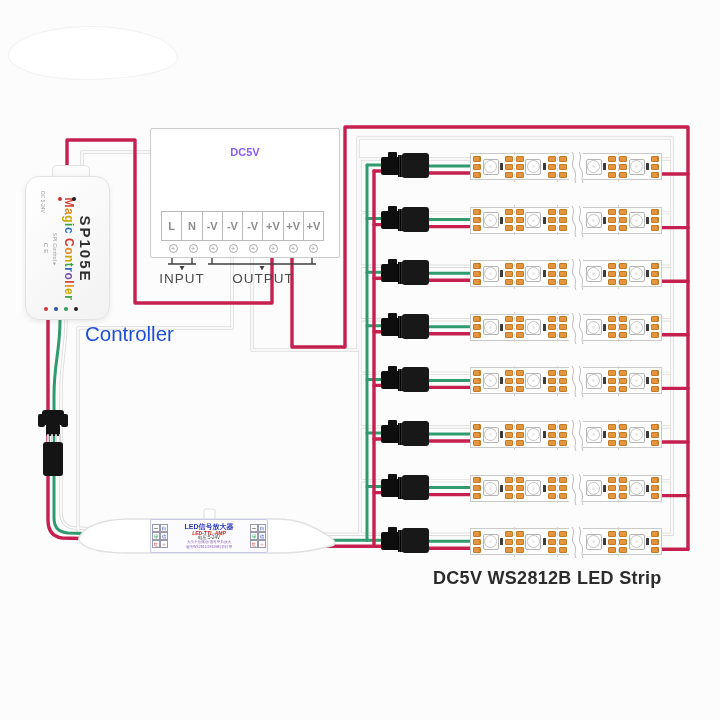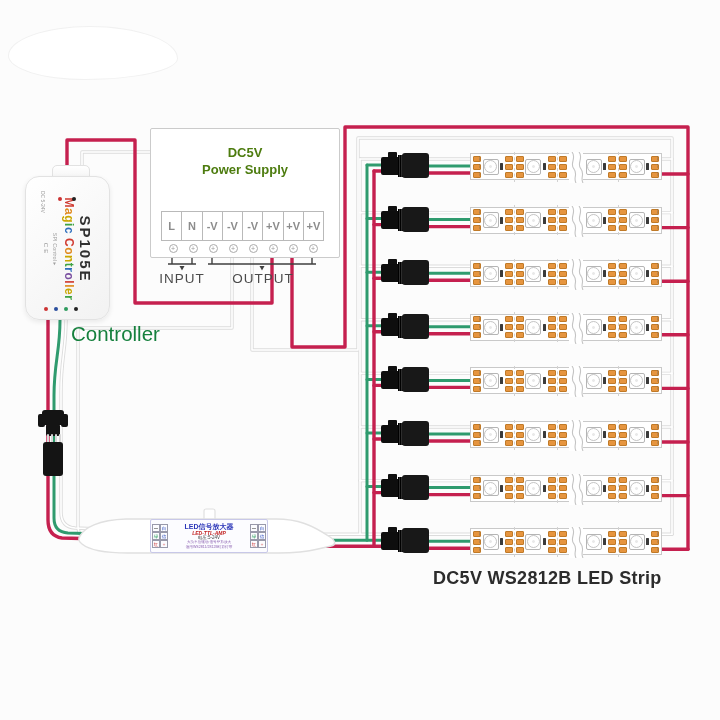--- a/index.html
+++ b/index.html
@@ -10,22 +10,22 @@
   
   .blob{left:8px;top:26px;width:168px;height:52px;background:#ffffff;border:1px solid #f1f1f1;
         border-radius:48% 52% 55% 45% / 55% 60% 40% 45%;}
 
   
   #wires{left:0;top:0;width:720px;height:720px;z-index:1;}
 
   
   .psu{left:150px;top:128px;width:190px;height:130px;background:#ffffff;border:1.5px solid #cbcbcb;
        border-radius:2px;z-index:2;box-sizing:border-box;}
-  .psu-title{position:absolute;left:0;top:16px;width:100%;text-align:center;color:#4d7c0f;
-             font-size:13px;font-weight:bold;line-height:1.3;}
+  .psu-title{position:absolute;left:0;top:16px;width:100%;text-align:center;color:#8b5cf6;
+             font-size:11px;font-weight:bold;line-height:1.3;}
   .tstrip{position:absolute;left:11px;top:82px;width:162px;height:30px;display:flex;}
   .tcell{flex:1;border:1px solid #b9b9b9;margin-left:-1px;background:#fff;color:#8c8c8c;
          font-size:11px;font-weight:bold;display:flex;align-items:center;justify-content:center;}
   .screw{position:absolute;width:9px;height:9px;border:1px solid #ababab;border-radius:50%;
          color:#9a9a9a;font-size:7px;line-height:8px;text-align:center;box-sizing:border-box;background:#fff;}
   .io-label{position:absolute;color:#4b4b4b;font-size:13.5px;font-weight:500;letter-spacing:1px;
             text-align:center;z-index:2;}
 
   
   .ctl-tab{left:52px;top:165px;width:38px;height:18px;background:linear-gradient(#fff,#f1f1f1);
@@ -82,21 +82,21 @@
   
   .conn{position:absolute;left:379px;width:50px;height:28px;z-index:3;}
   .conn i{position:absolute;background:#141414;}
   .conn .tab{left:9px;top:0;width:9px;height:6px;border-radius:1px;background:#101010;}
   .conn .lblk{left:2px;top:5px;width:19px;height:18px;border-radius:2px;background:#0e0e0e;}
   .conn .ridge{left:19px;top:3px;width:5px;height:22px;
                background:repeating-linear-gradient(90deg,#000 0 1px,#2e2e2e 1px 2px);}
   .conn .rblk{left:23px;top:1px;width:27px;height:25px;border-radius:3px;background:#181818;}
 
   
-  .cap-controller{left:71px;top:322px;font-size:20.5px;font-weight:500;color:#15803d;z-index:2;}
+  .cap-controller{left:85px;top:322px;font-size:20.5px;font-weight:500;color:#1d4ed8;z-index:2;}
   .cap-strip{left:433px;top:568px;font-size:18px;font-weight:600;color:#2c2c2c;letter-spacing:.3px;z-index:2;}
 </style>
 </head>
 <body>
 
 <div class="abs blob"></div>
 
 <svg id="wires" class="abs" viewBox="0 0 720 720">
     <path d="M82,176 V152 H232 V328 H78 V526 Q78,539 92,541 L100,542" fill="none" stroke-linecap="round" stroke-linejoin="round" stroke="#dcdcdc" stroke-width="3.4"></path>
     <path d="M252,252 V350 H358 V138 H672 V534.2" fill="none" stroke-linecap="round" stroke-linejoin="round" stroke="#dcdcdc" stroke-width="3.4"></path>
@@ -202,21 +202,20 @@
     <path d="M48,320 V520 Q48,536 62,538 L100,539" fill="none" stroke-linecap="round" stroke-linejoin="round" stroke="#c5204f" stroke-width="3.4"></path>
     <path d="M168,264 H196 M172,257 V264 M192,257 V264" fill="none" stroke="#3f3f3f" stroke-width="1.4"></path>
     <path d="M179.5,266 L184.5,266 L182,270.5 Z" fill="#3f3f3f"></path>
     <path d="M208,264 H316 M212,257 V264 M312,257 V264" fill="none" stroke="#3f3f3f" stroke-width="1.4"></path>
     <path d="M259.5,266 L264.5,266 L262,270.5 Z" fill="#3f3f3f"></path>
   </svg>
 
 <div class="abs psu">
   <div class="psu-title">
     <div>DC5V</div>
-    <div>Power Supply</div>
   </div>
   <div class="tstrip">
       <div class="tcell">L</div>
       <div class="tcell">N</div>
       <div class="tcell">-V</div>
       <div class="tcell">-V</div>
       <div class="tcell">-V</div>
       <div class="tcell">+V</div>
       <div class="tcell">+V</div>
       <div class="tcell">+V</div>

